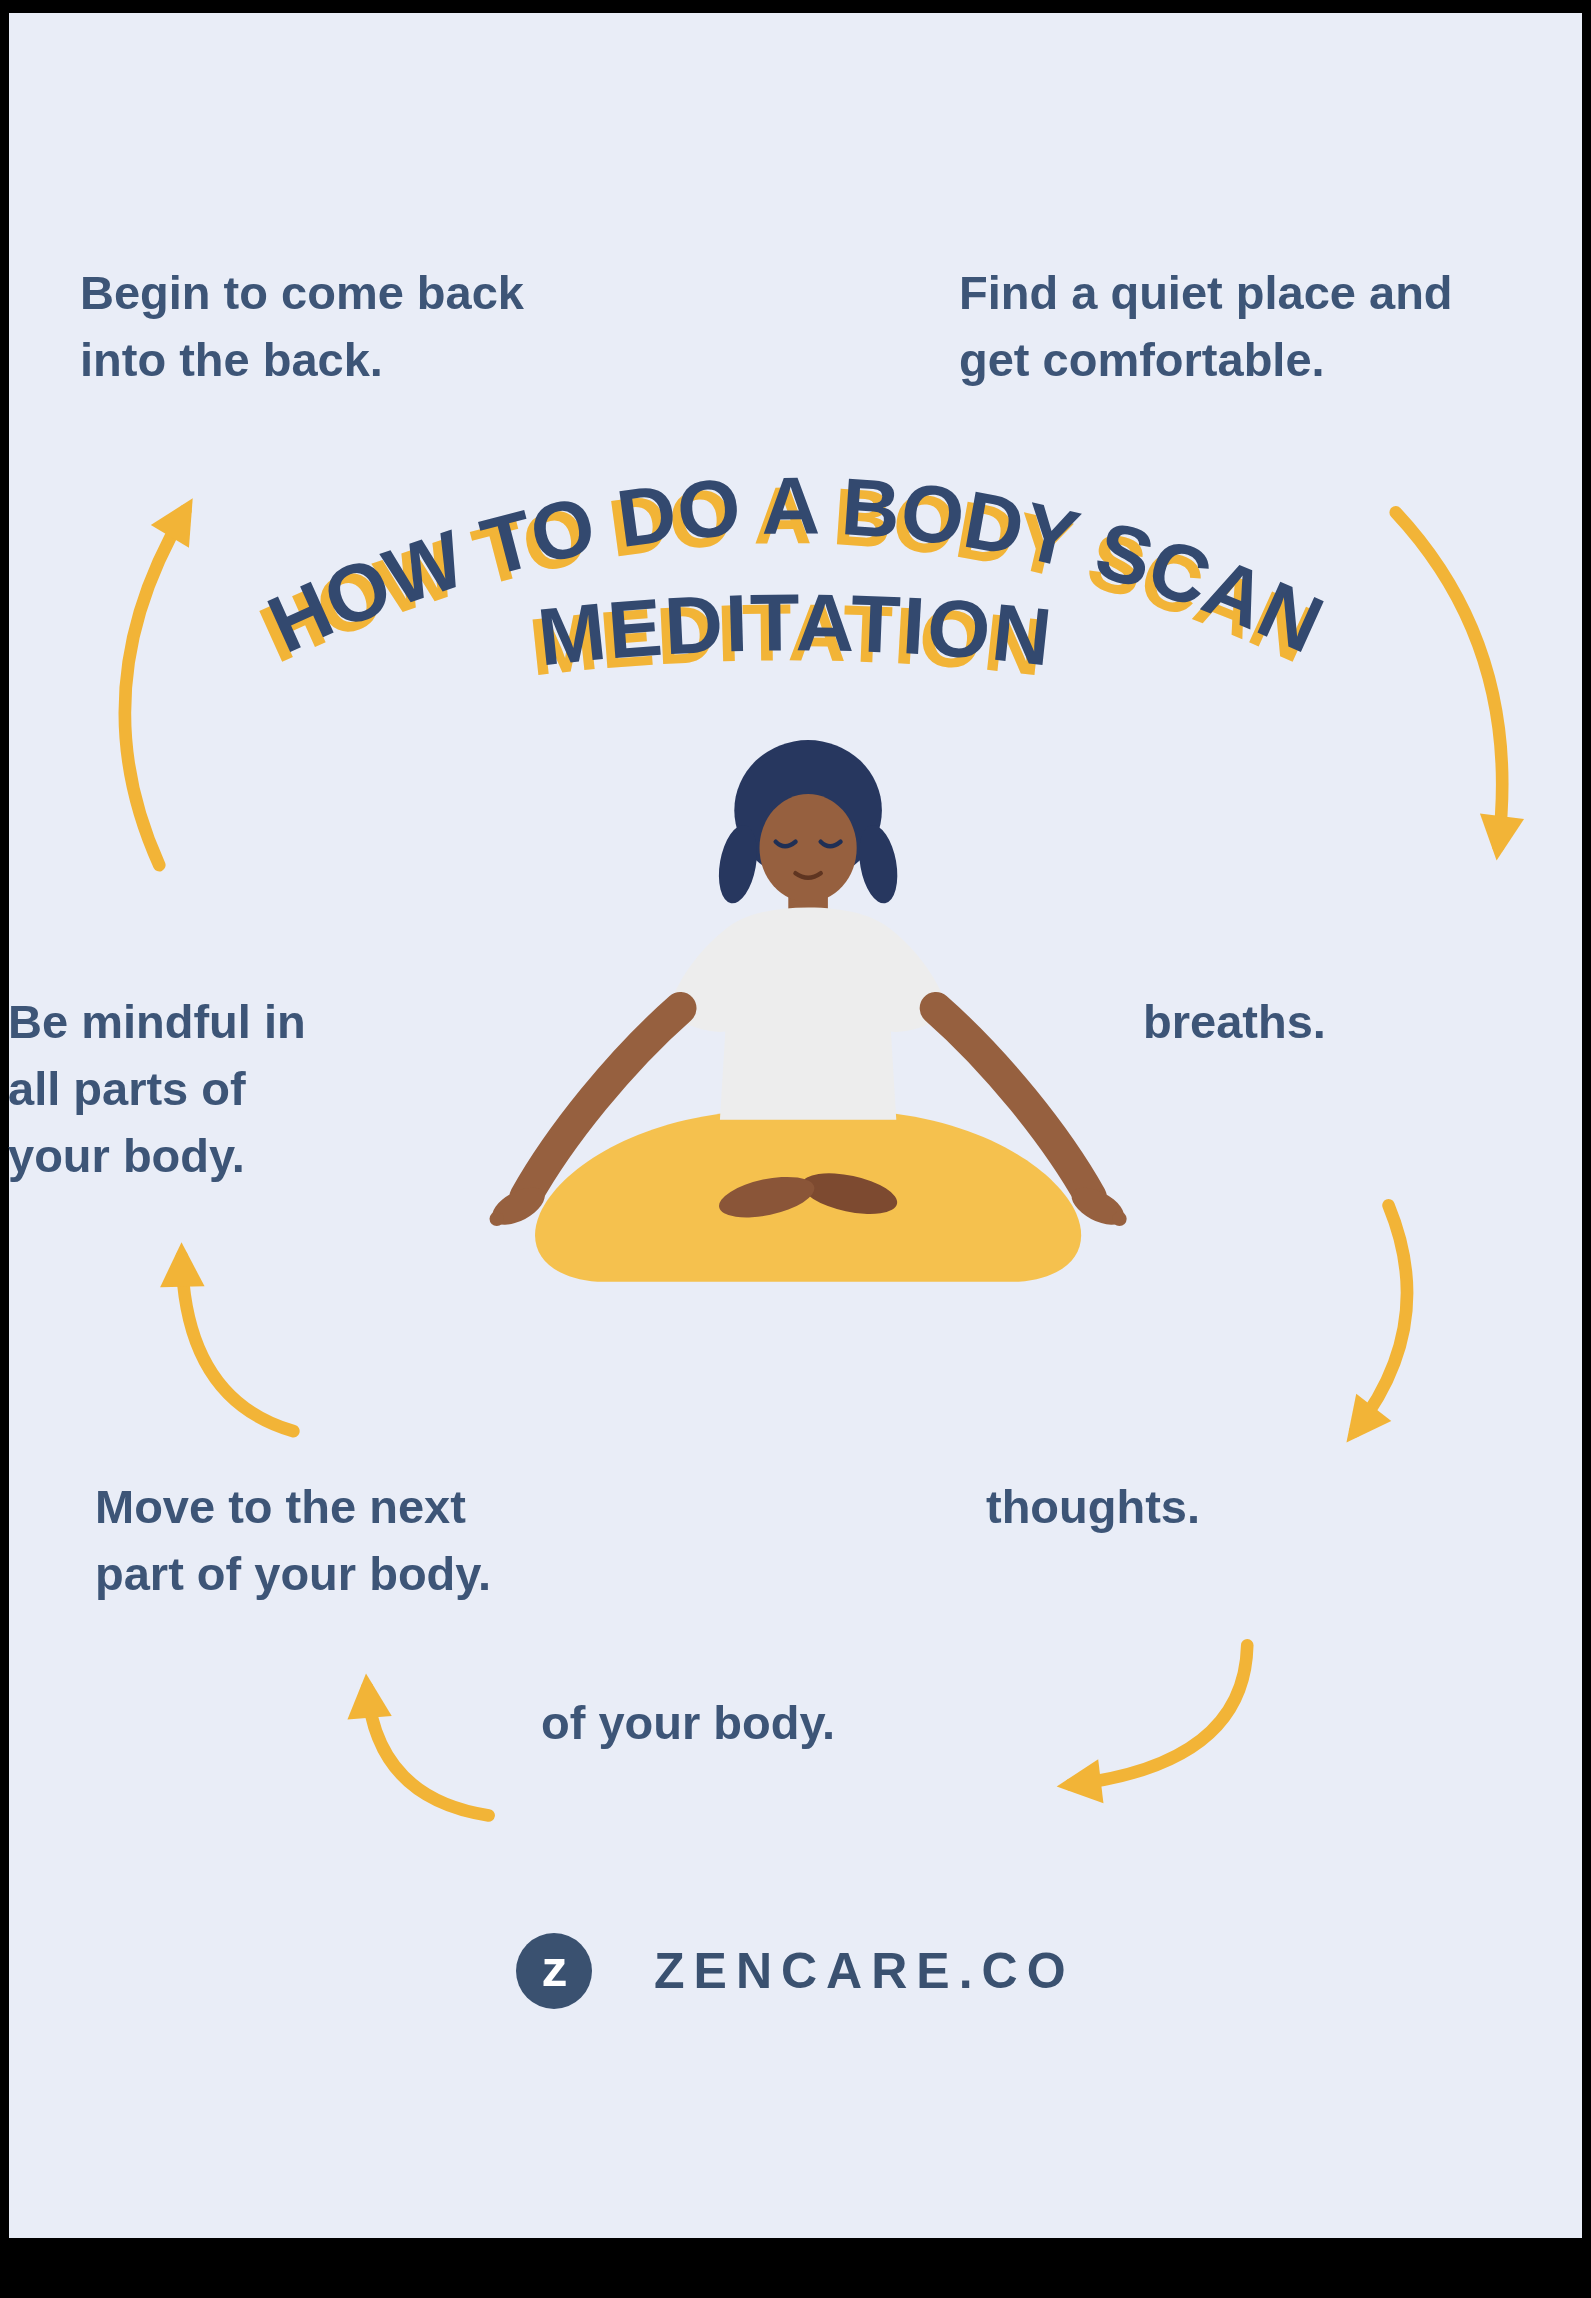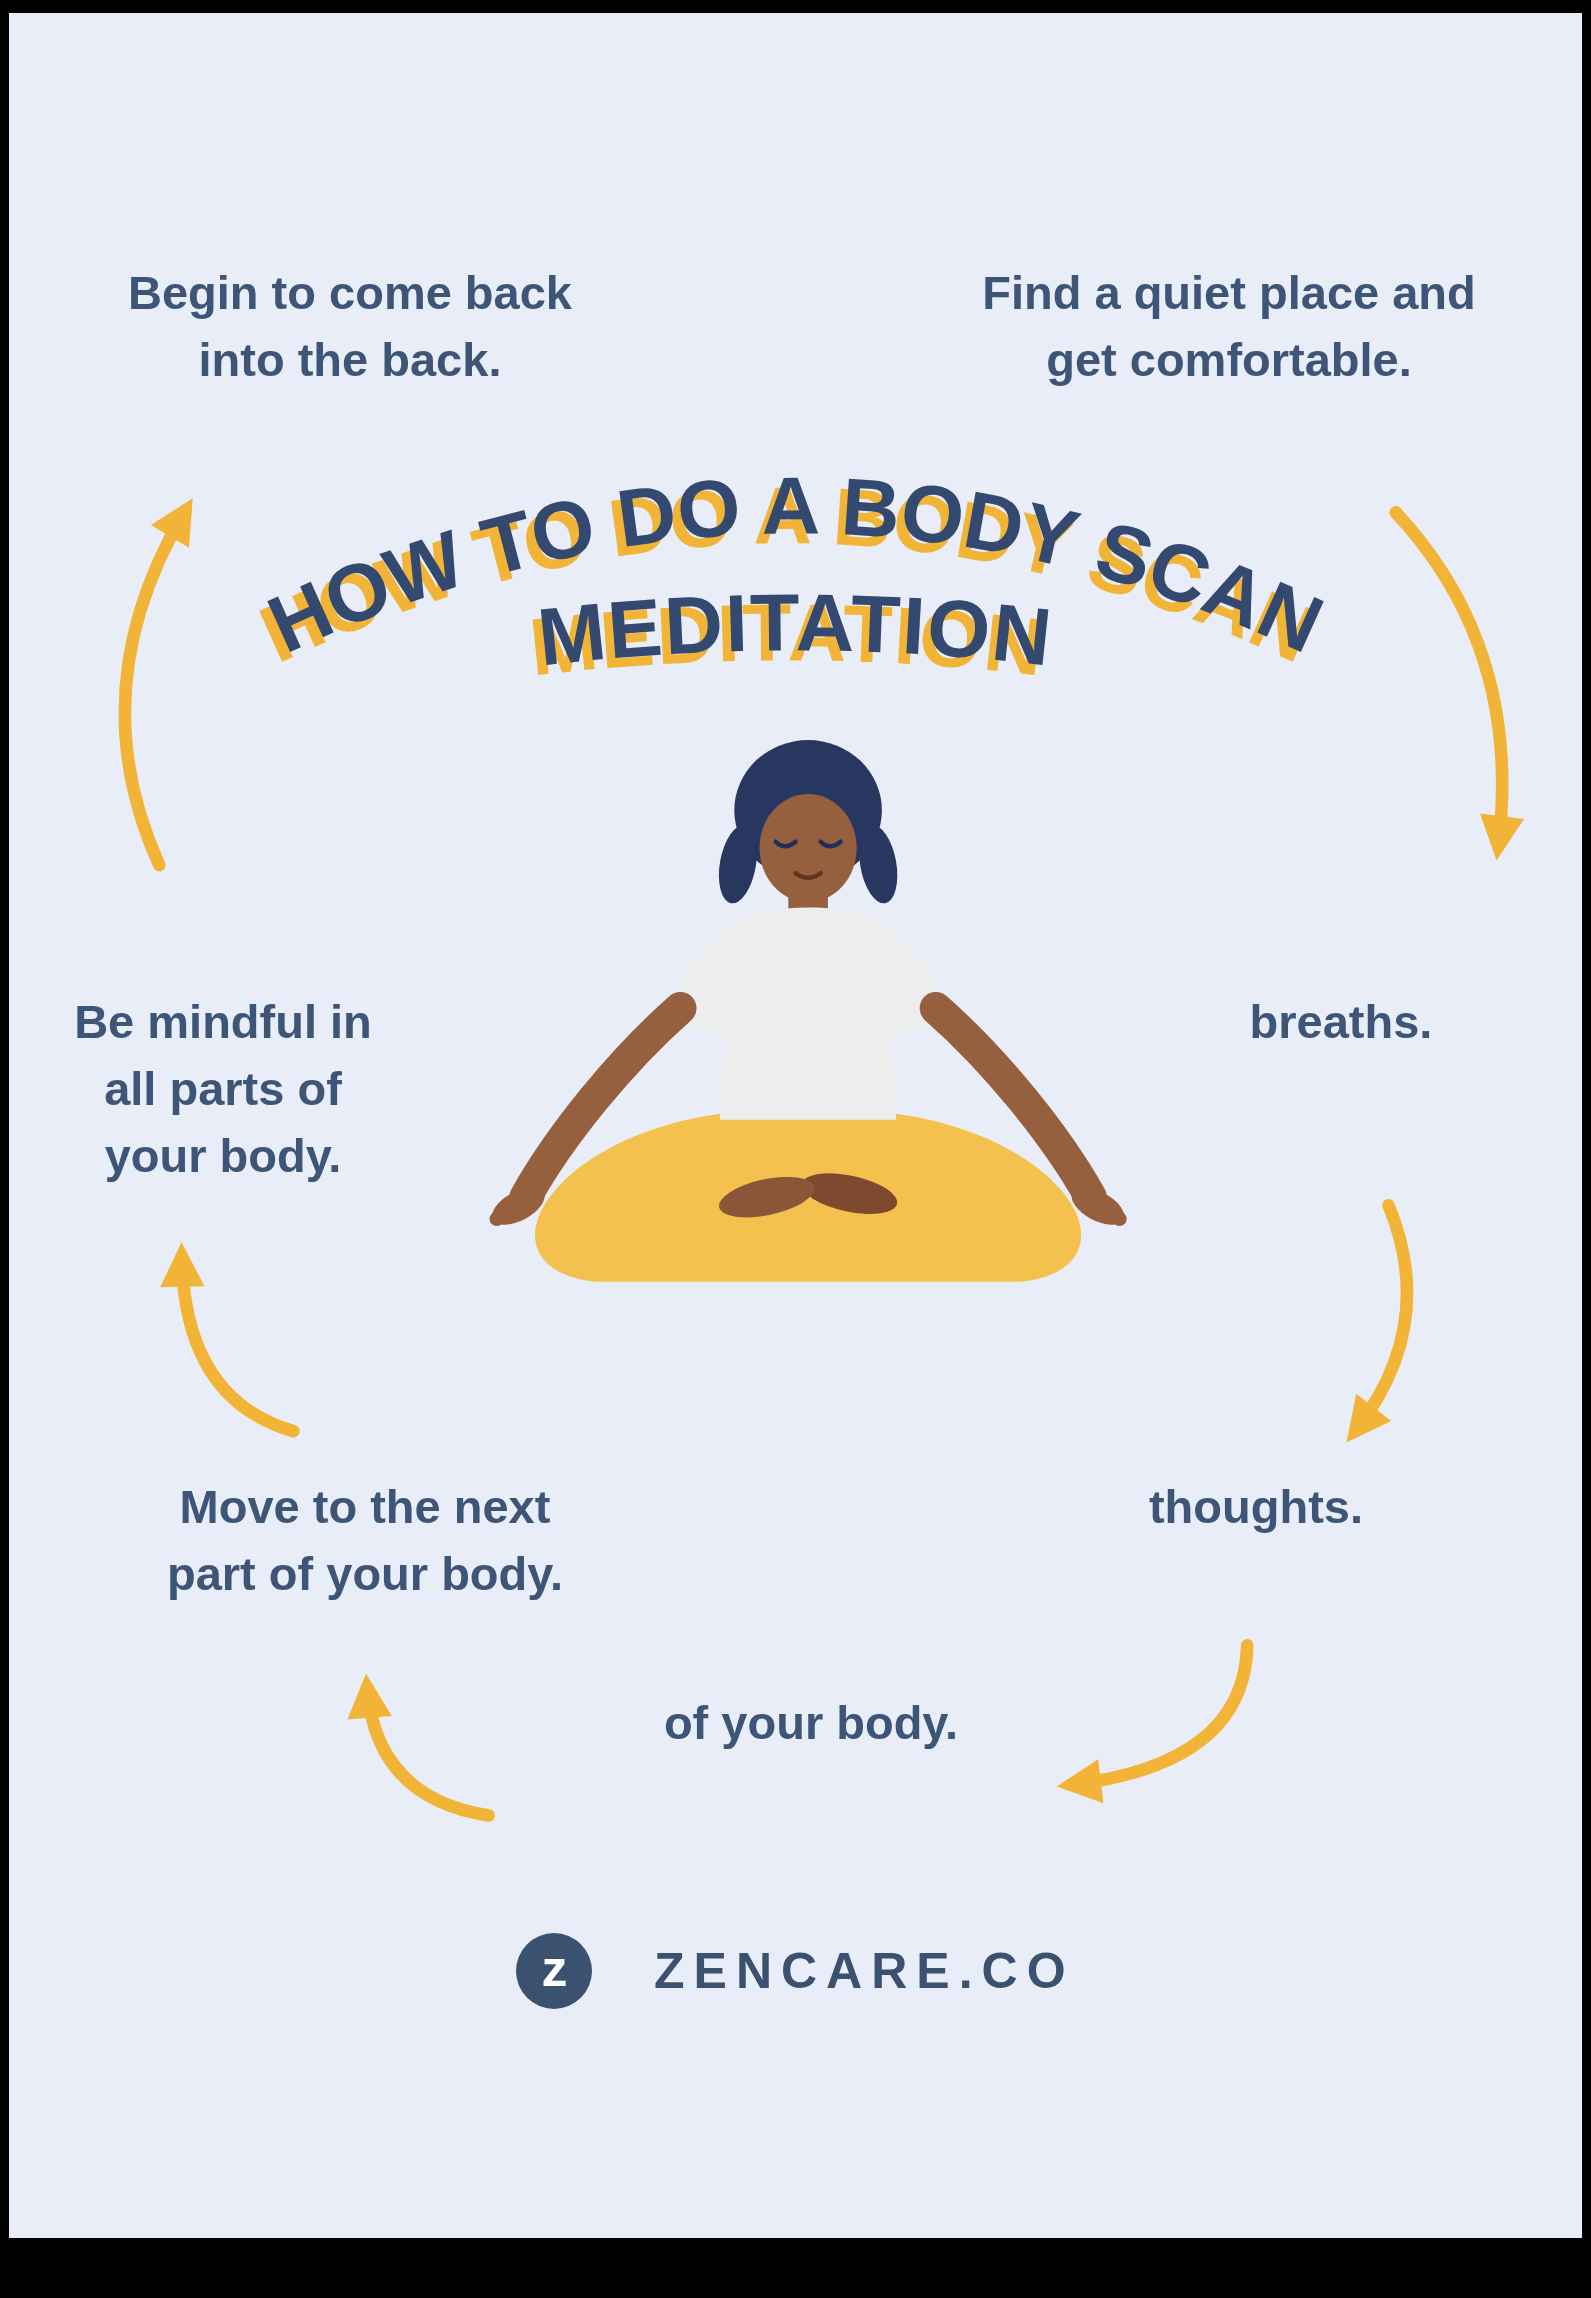--- a/index.html
+++ b/index.html
@@ -15,29 +15,28 @@
     position: absolute; left: 9px; top: 12.6px;
     width: 1573px; height: 2225px;
     background: #E9EDF7;
   }
   .art {
     position: absolute; left: 0; top: 0;
     width: 1591px; height: 2299px;
   }
   .step {
     position: absolute;
-    text-align: center;
     color: #3D5577;
     font-size: 47px;
     line-height: 67px;
     font-weight: 600;
   }
   .step-begin   { left: 80px;   top: 259px;  width: 540px; }
   .step-find    { left: 959px; top: 259px;  width: 540px; }
-  .step-mindful { left: 25px;   top: 988px; width: 396px; }
+  .step-mindful { left: 8px;   top: 988px; width: 396px; }
   .step-warmup  { left: 1143px; top: 988px; width: 396px; }
   .step-move    { left: 95px;  top: 1473px; width: 540px; }
   .step-slow    { left: 986px; top: 1473px; width: 540px; }
   .step-start   { left: 541px;  top: 1689px; width: 540px; }
 
   .brand-row {
     position: absolute; left: 0; right: 0; top: 1933px;
     display: flex; justify-content: center; align-items: center;
     gap: 21.6px;
   }

